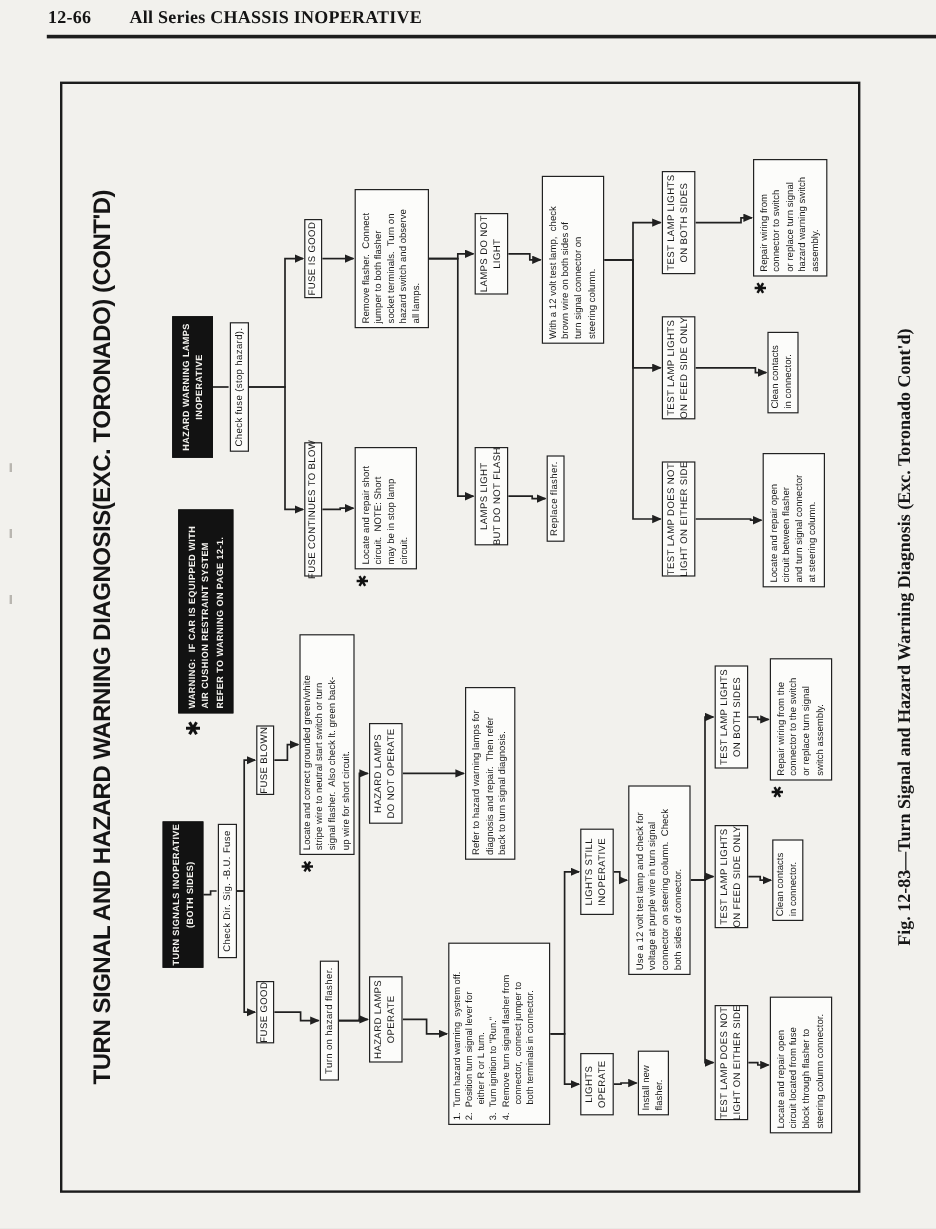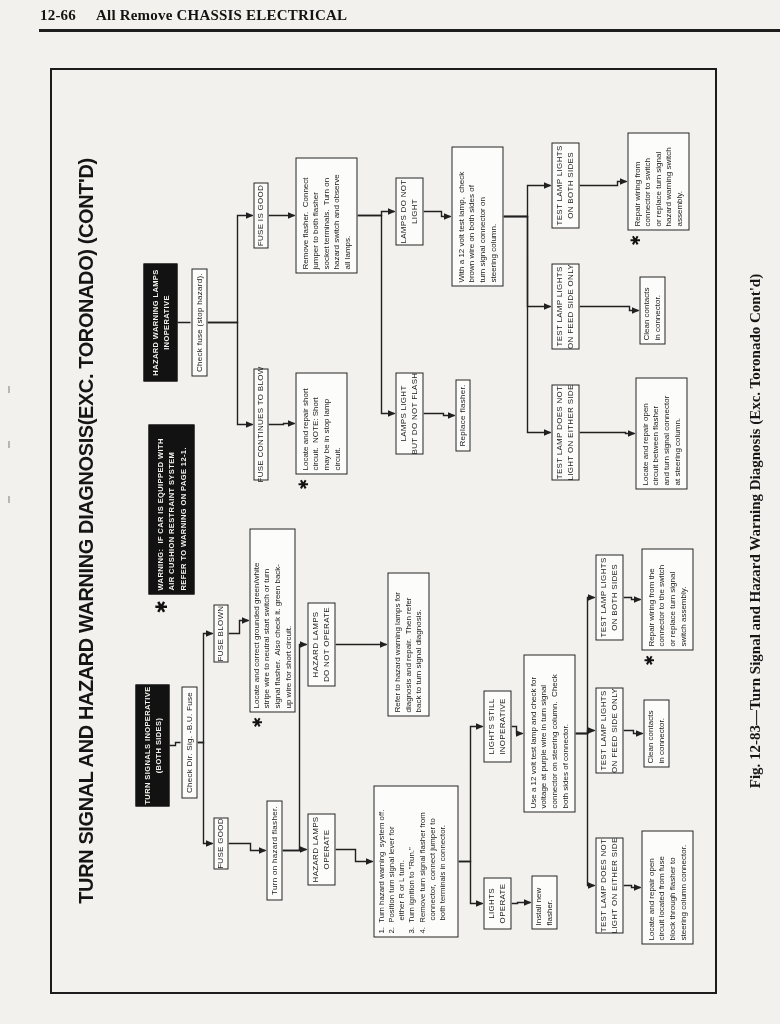--- a/index.html
+++ b/index.html
@@ -1,21 +1,21 @@
 <!DOCTYPE html>
 <html><head>
 <meta charset="utf-8">
 <style>
   html,body{margin:0;padding:0;background:#dddcd8;}
   .page{position:relative;width:780px;height:1024px;background:#f2f1ed;overflow:hidden;
         font-family:"Liberation Sans",sans-serif;color:#1b1b1b;}
   
   .page-header{position:absolute;left:40px;top:7px;font-family:"Liberation Serif",serif;
                font-weight:bold;font-size:15px;color:#141414;letter-spacing:.2px;}
-  .page-header .page-num{margin-right:20px;}
+  .page-header .page-num{margin-right:32px;}
   .header-rule{position:absolute;left:39px;top:29px;width:741px;height:3px;background:#1d1d1d;}
   .binding-marks{position:absolute;left:8px;top:386px;width:2px;height:130px;
                  background:repeating-linear-gradient(#b9b6b0 0 7px,transparent 7px 55px);}
   
   .frame{position:absolute;left:50px;top:68px;width:663px;height:922px;
          border:2px solid #1c1c1c;background:transparent;pointer-events:none;}
   
   .canvas{position:absolute;left:-43.5px;top:165.5px;width:921px;height:730px;
           transform:rotate(-90deg);}
   .fig-title{position:absolute;left:0;top:22px;width:100%;text-align:center;
@@ -41,21 +41,21 @@
   .ast{position:absolute;left:-16px;top:-1px;font-size:13px;font-weight:bold;color:#111;
        font-family:"DejaVu Sans",sans-serif;}
   .node.warning .ast{font-size:16px;left:-20px;top:2px;}
 </style>
 </head>
 <body>
 
 <div class="page">
 
   <div class="page-header">
-    <span class="page-num">12-66</span><span class="page-title">All Remove CHASSIS ELECTRICAL</span>
+    <span class="page-num">12-66</span><span class="page-title">All Series CHASSIS INOPERATIVE</span>
   </div>
   <div class="header-rule"></div>
   <div class="binding-marks"></div>
 
   <div class="canvas">
     <div class="fig-title">TURN SIGNAL AND HAZARD WARNING DIAGNOSIS(EXC. TORONADO) (CONT'D)</div>
     <div class="fig-caption">Fig. 12-83—Turn Signal and Hazard Warning Diagnosis (Exc. Toronado Cont'd)</div>
 
   <svg width="921" height="730" class="connectors">
         <defs>

